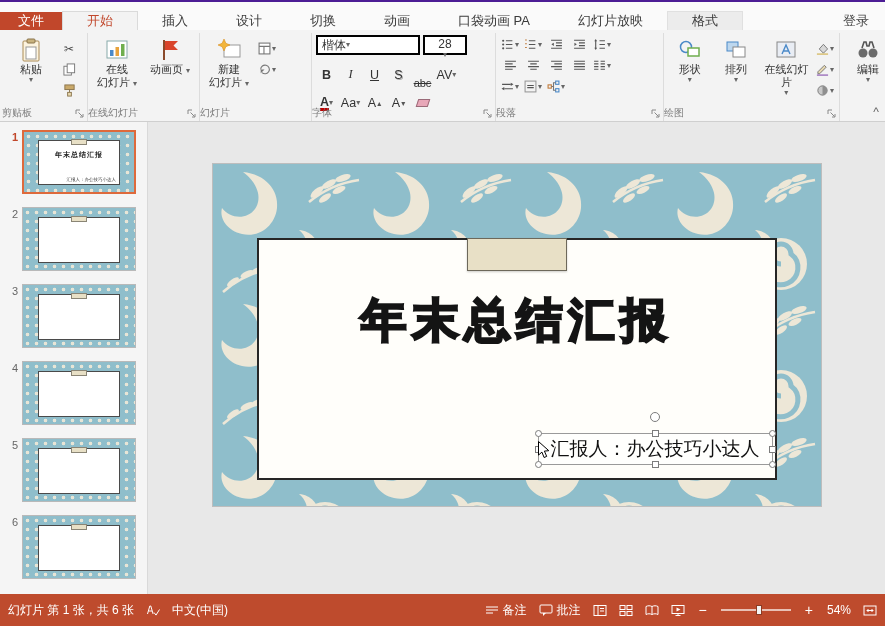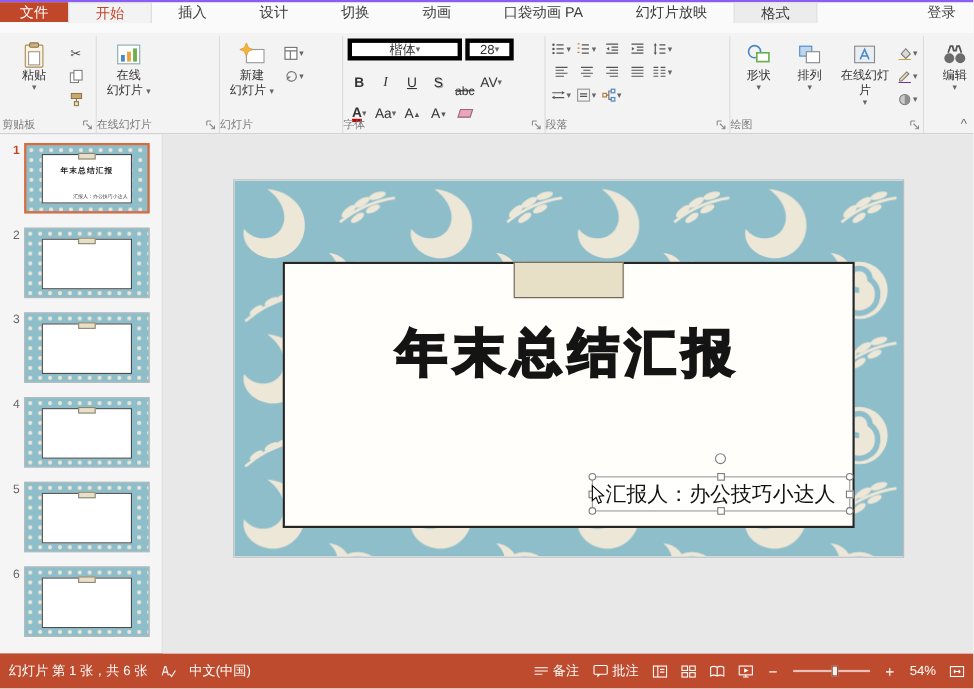--- a/index.html
+++ b/index.html
@@ -1,21 +1,21 @@
 <!DOCTYPE html>
 <html><head>
 <meta charset="utf-8">
 <style>
   * { box-sizing: border-box; margin: 0; padding: 0; }
   html,body { width:885px; height:626px; overflow:hidden; }
   body { font-family:"Liberation Sans", sans-serif; background:#fff; color:#333; }
   .app { position:relative; width:885px; height:626px; display:flex; flex-direction:column; }
 
   
-  .tabbar { height:30px; background:#FAFAFA; border-top:2px solid #8b5cf6; display:flex; align-items:flex-start; font-size:13px; flex:none; }
+  .tabbar { height:30px; background:#FAFAFA; border-top:2px solid #4c1d95; display:flex; align-items:flex-end; font-size:13px; flex:none; }
   .tab-file { background:#C1472B; color:#fff; padding:0 18px; display:flex; align-items:center; cursor:pointer; }
   .tab { padding:0 24px; display:flex; align-items:center; color:#3b3b3b; cursor:pointer; white-space:nowrap; }
   .tab.active { background:#F3F3F3; color:#C1472B; border:1px solid #DADADA; border-bottom:none; }
   .tab.context { background:#ECECEC; border:1px solid #E0E0E0; border-bottom:none; }
   .signin { margin-left:auto; padding:0 16px; display:flex; align-items:center; color:#444; cursor:pointer; }
 
   
   .ribbon { height:92px; background:#F3F3F3; border-bottom:1px solid #CFCFCF; display:flex; padding:3px 2px 0 2px; position:relative; flex:none; overflow:hidden; }
   .rgroup { position:relative; border-right:1px solid #DCDCDC; padding:2px 4px 16px 4px; display:flex; gap:3px; flex:none; }
   .glabel { position:absolute; bottom:1px; left:0; right:10px; text-align:left; font-size:10px; color:#7a7a7a; white-space:nowrap; }
@@ -23,23 +23,23 @@
   .bigbtn { width:50px; display:flex; flex-direction:column; align-items:center; font-size:11px; line-height:13px; color:#333; background:none; border:none; cursor:pointer; text-align:center; padding-top:2px; font-family:inherit; }
   .bigbtn .bicon { height:26px; display:flex; align-items:center; }
   .da { font-size:8px; color:#666; line-height:8px; }
   .smallcol { display:flex; flex-direction:column; gap:2px; padding-top:4px; }
   .sbtn { min-width:20px; height:19px; display:flex; align-items:center; justify-content:center; gap:1px; background:none; border:none; cursor:pointer; font-size:12px; color:#444; font-family:inherit; }
   .pic { width:13px; height:13px; }
   .pic path, .pic rect, .pic circle { stroke-width:1; }
 
   .fontcol, .paracol { display:flex; flex-direction:column; gap:2px; }
   .frow { display:flex; align-items:center; gap:3px; }
-  .combo { background:#fff; border:4px solid #000000; height:20px; display:flex; align-items:center; justify-content:center; font-size:12px; padding:0 4px; cursor:pointer; }
+  .combo { background:#fff; border:2px solid #000000; height:20px; display:flex; align-items:center; justify-content:flex-start; font-size:12px; padding:0 4px; cursor:pointer; }
   .fname { width:104px; }
-  .fsize { width:44px; }
+  .fsize { width:44px;flex-direction:column; }
   .tbtn { min-width:21px; height:18px; display:flex; align-items:center; justify-content:center; background:none; border:none; cursor:pointer; font-size:12.5px; color:#333; font-family:inherit; }
   .bld { font-weight:bold; }
   .ita { font-style:italic; font-family:"Liberation Serif", serif; }
   .und { text-decoration:underline; }
   .shd { text-shadow:1px 1px 0 #aaa; }
   .str { text-decoration:line-through; font-size:11px;margin-top:17px; }
   .fcolA { border-bottom:3px solid #C00000; line-height:12px; font-weight:bold; }
   .eraser { width:12px; height:8px; background:#E8A7B8; border:1px solid #9a6a78; transform:skewX(-18deg); }
   .mini { font-size:8px; margin-left:1px; color:#555; }
 
@@ -148,20 +148,29 @@
         <span class="bicon">
           <svg width="24" height="22" viewBox="0 0 24 22">
               <rect x="2" y="2" width="20" height="17" fill="#fff" stroke="#8aa"></rect>
               <rect x="5" y="11" width="3.5" height="6" fill="#4A89C8"></rect>
               <rect x="10.5" y="8" width="3.5" height="9" fill="#E8A33D"></rect>
               <rect x="16" y="5" width="3.5" height="12" fill="#6FAE4E"></rect>
             </svg>
         </span>
         <span>在线</span>
         <span><span>幻灯片</span> <span class="da">▾</span></span>
+      </button>
+      <button class="bigbtn">
+        <span class="bicon">
+          <svg width="22" height="24" viewBox="0 0 22 24">
+              <path d="M5 2v20" stroke="#8A4A2B" stroke-width="2"></path>
+              <path d="M6 3h13l-4.5 4.5L19 12H6z" fill="#D9442B"></path>
+            </svg>
+        </span>
+        <span><span>动画页</span> <span class="da">▾</span></span>
       </button>
       <span class="launcher">
         <svg width="9" height="9" viewBox="0 0 9 9">
             <path d="M1 1h4M1 1v4M3.5 3.5l4 4M8 5v3H5" fill="none" stroke="#888"></path>
           </svg>
       </span>
       <div class="glabel">在线幻灯片</div>
     </div>
 
     <div class="rgroup" style="width:112px">

